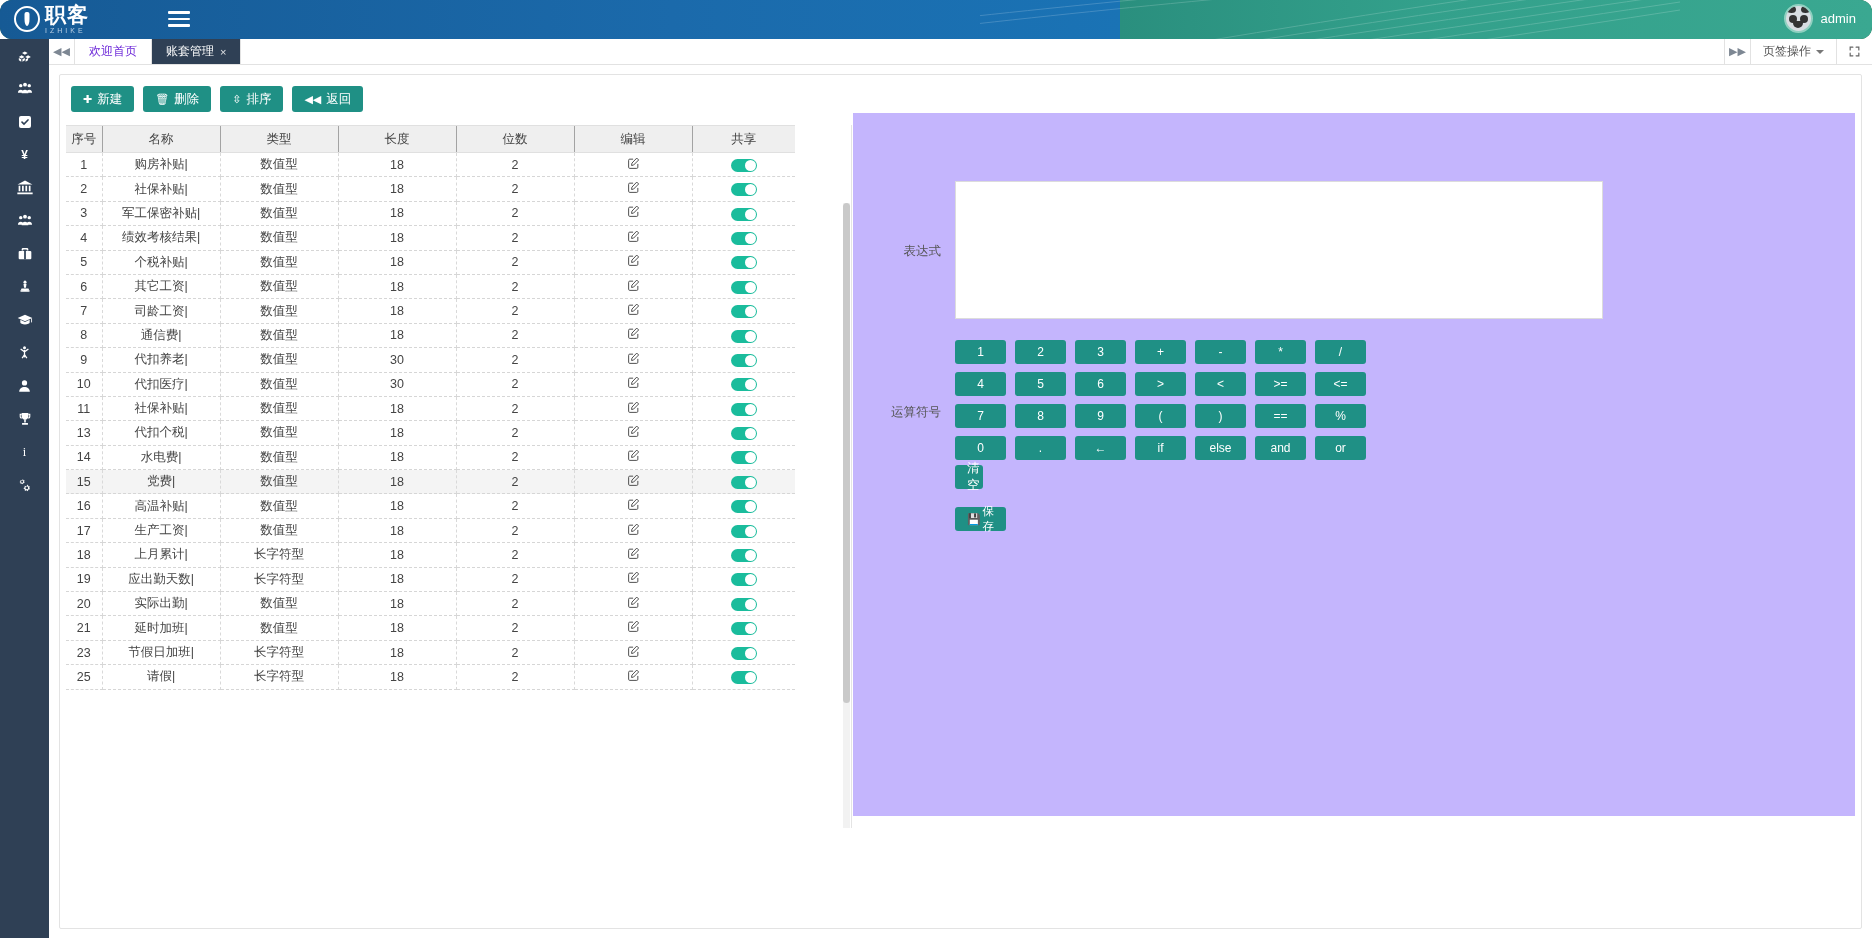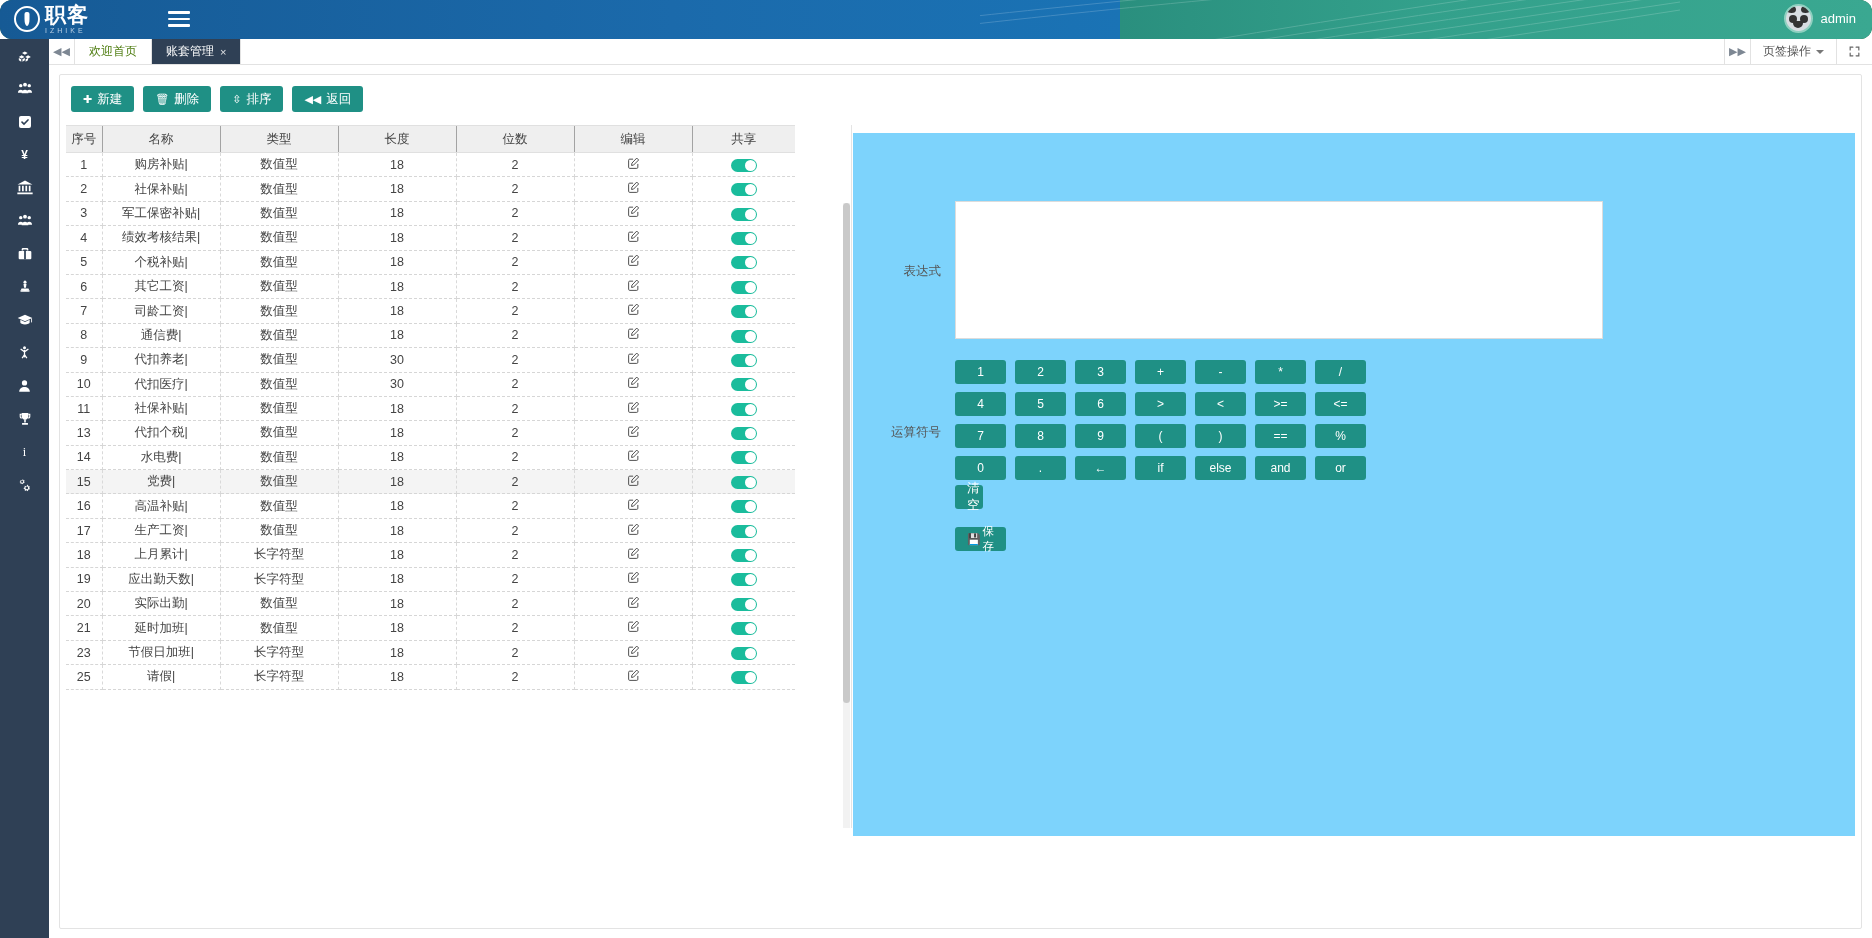--- a/index.html
+++ b/index.html
@@ -104,21 +104,21 @@
     display: flex; align-items: stretch;
   }
   .tab-prev, .tab-next {
     width: 26px; display: flex; align-items: center; justify-content: center;
     color: #7d8793; font-size: 11px; cursor: pointer;
     border-right: 1px solid #e2e2e2;
   }
   .tab-next { border-right: none; border-left: 1px solid #e2e2e2; }
   .tab {
     padding: 0 14px; display: flex; align-items: center; gap: 6px;
-    font-size: 12px; color: #4d7c0f; cursor: pointer;
+    font-size: 12px; color: #6d28d9; cursor: pointer;
     border-right: 1px solid #e2e2e2;
   }
   .tab.active { background: #2f4055; color: #fff; }
   .tab .tab-close { font-size: 11px; opacity: .85; }
   .tabbar-right { margin-left: auto; display: flex; align-items: stretch; }
   .tab-op {
     padding: 0 12px; display: flex; align-items: center; gap: 5px;
     font-size: 12px; color: #555; cursor: pointer;
     border-left: 1px solid #e2e2e2;
   }
@@ -196,22 +196,22 @@
     position: absolute; left: 783px; top: 128px; width: 7px; height: 625px;
     background: #f2f2f2;
   }
   .table-vline {
     position: absolute; left: 791px; top: 50px; width: 1px; height: 703px;
     background: #e4e4e4;
   }
 
   
   .formarea {
-    position: absolute; left: 793px; top: 58px; width: 1002px; height: 703px;
-    background: #7dd3fc;
+    position: absolute; left: 793px; top: 38px; width: 1002px; height: 703px;
+    background: #c4b5fd;
   }
   .expr-box {
     position: absolute; left: 102px; top: 68px;
     width: 648px; height: 138px;
     background: #fff; border: 1px solid #dcdcdc;
     resize: none; outline: none;
     font-family: "Liberation Sans", sans-serif; font-size: 13px; padding: 5px;
   }
   .label-expr { position: absolute; left: 0px; top: 130px; width: 102px; text-align: right; padding-right: 14px; font-size: 12.5px; color: #555; }
   .label-ops  { position: absolute; left: 0px; top: 291px; width: 102px; text-align: right; padding-right: 14px; font-size: 12.5px; color: #555; }

